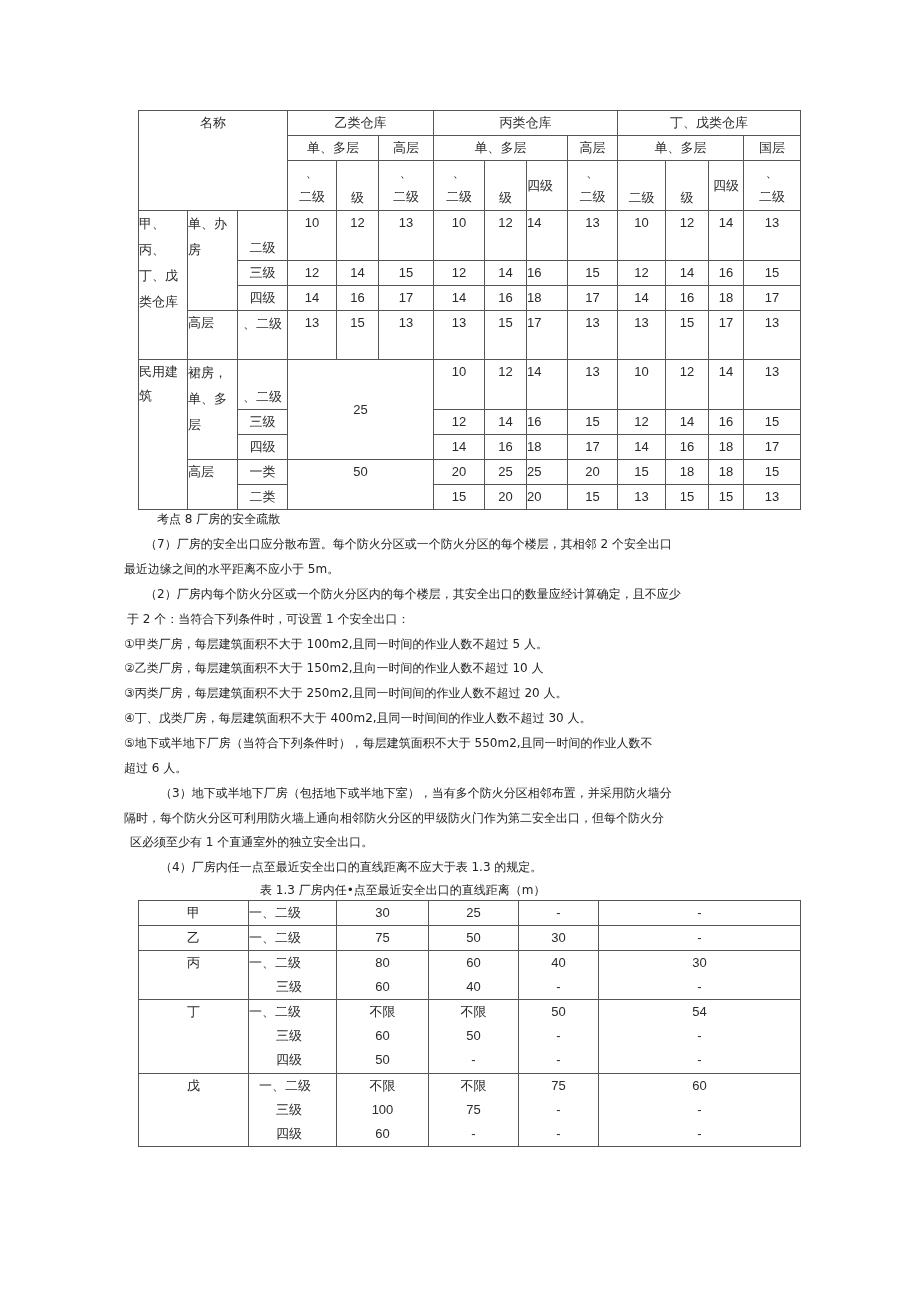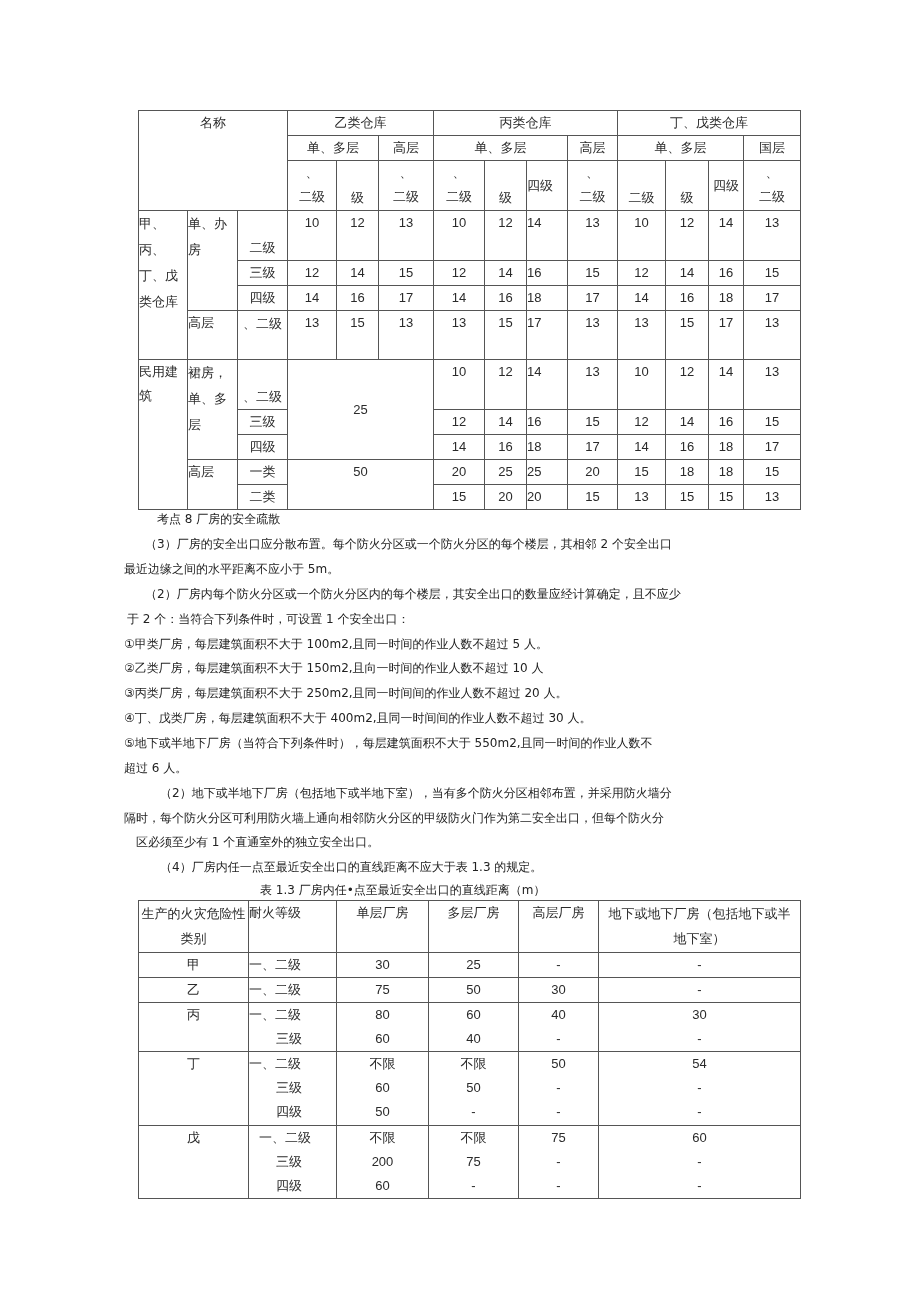--- a/index.html
+++ b/index.html
@@ -186,54 +186,46 @@
     <td class="c num">15</td>
     <td class="c num">13</td>
     <td class="c num">15</td>
     <td class="c num">15</td>
     <td class="c num">13</td>
   </tr>
 </tbody>
   </table>
 
 <div class="abs txt" style="left:157px;top:507px">考点 8 厂房的安全疏散</div>
-<div class="abs txt" style="left:145px;top:532px">（3）厂房的安全出口应分散布置。每个防火分区或一个防火分区的每个楼层，其相邻 2 个安全出口</div>
+<div class="abs txt" style="left:145px;top:532px">（7）厂房的安全出口应分散布置。每个防火分区或一个防火分区的每个楼层，其相邻 2 个安全出口</div>
 <div class="abs txt" style="left:124px;top:557px">最近边缘之间的水平距离不应小于 5m。</div>
 <div class="abs txt" style="left:145px;top:582px">（2）厂房内每个防火分区或一个防火分区内的每个楼层，其安全出口的数量应经计算确定，且不应少</div>
 <div class="abs txt" style="left:127px;top:607px">于 2 个：当符合下列条件时，可设置 1 个安全出口：</div>
 <div class="abs txt" style="left:124px;top:632px">①甲类厂房，每层建筑面积不大于 100m2,且同一时间的作业人数不超过 5 人。</div>
 <div class="abs txt" style="left:124px;top:656px">②乙类厂房，每层建筑面积不大于 150m2,且向一时间的作业人数不超过 10 人</div>
 <div class="abs txt" style="left:124px;top:681px">③丙类厂房，每层建筑面积不大于 250m2,且同一时间间的作业人数不超过 20 人。</div>
 <div class="abs txt" style="left:124px;top:706px">④丁、戊类厂房，每层建筑面积不大于 400m2,且同一时间间的作业人数不超过 30 人。</div>
 <div class="abs txt" style="left:124px;top:731px">⑤地下或半地下厂房（当符合下列条件时），每层建筑面积不大于 550m2,且同一时间的作业人数不</div>
 <div class="abs txt" style="left:124px;top:756px">超过 6 人。</div>
-<div class="abs txt" style="left:160px;top:781px">（2）地下或半地下厂房（包括地下或半地下室），当有多个防火分区相邻布置，并采用防火墙分</div>
+<div class="abs txt" style="left:160px;top:781px">（3）地下或半地下厂房（包括地下或半地下室），当有多个防火分区相邻布置，并采用防火墙分</div>
 <div class="abs txt" style="left:124px;top:806px">隔时，每个防火分区可利用防火墙上通向相邻防火分区的甲级防火门作为第二安全出口，但每个防火分</div>
-<div class="abs txt" style="left:136px;top:830px">区必须至少有 1 个直通室外的独立安全出口。</div>
+<div class="abs txt" style="left:130px;top:830px">区必须至少有 1 个直通室外的独立安全出口。</div>
 <div class="abs txt" style="left:160px;top:855px">（4）厂房内任一点至最近安全出口的直线距离不应大于表 1.3 的规定。</div>
 <div class="abs txt" style="left:260px;top:878px">表 1.3 厂房内任•点至最近安全出口的直线距离（m）</div>
 
 <table class="t2">
   <colgroup>
     <col style="width:110px">
       <col style="width:88px">
       <col style="width:92px">
     <col style="width:90px">
       <col style="width:80px">
       <col style="width:202px">
   </colgroup>
   <tbody>
-      <tr style="height:52px">
-    <td class="c" style="line-height:25px">生产的火灾危险性类别</td>
-    <td>耐火等级</td>
-    <td class="c">单层厂房</td>
-    <td class="c">多层厂房</td>
-    <td class="c">高层厂房</td>
-    <td class="c" style="line-height:25px;padding:0 6px">地下或地下厂房（包括地下或半地下室）</td>
-  </tr>
 
   <tr style="height:25px">
     <td class="c">甲</td>
     <td>一、二级</td>
     <td class="c num">30</td>
     <td class="c num">25</td>
     <td class="c num">-</td>
     <td class="c num">-</td>
   </tr>
 
@@ -301,21 +293,21 @@
 
   <tr style="height:73px">
     <td class="c">戊</td>
     <td class="stack">
       <div style="padding-left:10px">一、二级</div>
       <div style="padding-left:27px">三级</div>
       <div style="padding-left:27px">四级</div>
     </td>
     <td class="c num stack">
           <div>不限</div>
-          <div>200</div>
+          <div>100</div>
           <div>60</div>
         </td>
     <td class="c num stack">
           <div>不限</div>
           <div>75</div>
           <div>-</div>
         </td>
     <td class="c num stack">
           <div>75</div>
           <div>-</div>

